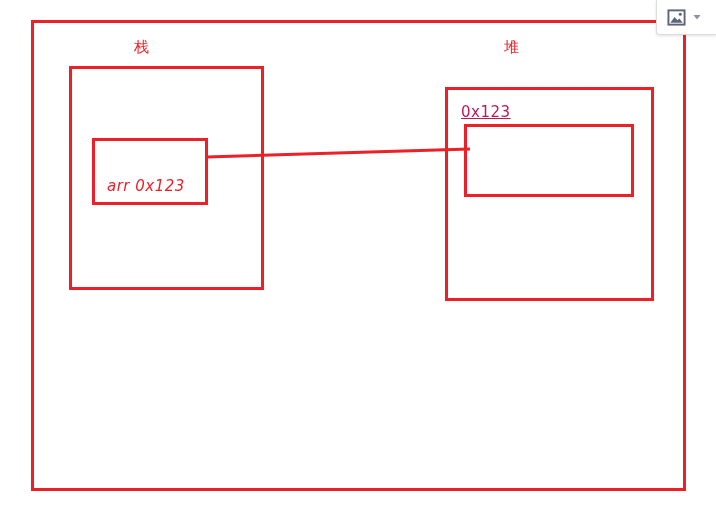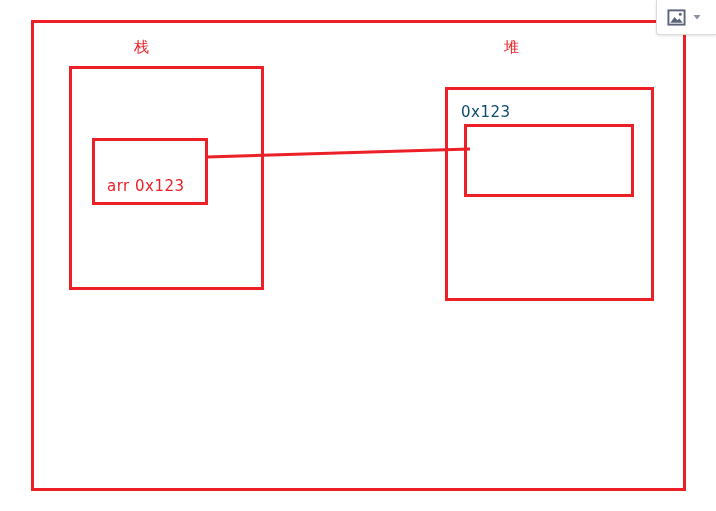--- a/index.html
+++ b/index.html
@@ -154,25 +154,25 @@
   <div class="rbox" id="outer-frame" style="border-color: rgb(237, 31, 39);"></div>
 
   <div class="rlabel" id="stack-label" style="color: rgb(237, 31, 39);">栈</div>
 
   <div class="rlabel" id="heap-label" style="color: rgb(237, 31, 39);">堆</div>
 
   <div class="rbox" id="stack-box" style="border-color: rgb(237, 31, 39);"></div>
 
   <div class="rbox" id="arr-box" style="border-color: rgb(237, 31, 39);"></div>
 
-  <div class="rlabel" id="arr-text" style="color: rgb(237, 31, 39);">arr  0x123</div>
+  <div class="rlabel" id="arr-text" style="color: rgb(237, 31, 39); font-style: italic;">arr  0x123</div>
 
   <div class="rbox" id="heap-box" style="border-color: rgb(237, 31, 39);"></div>
 
-  <div class="rlabel" id="heap-addr-text" style="color: #0c4a6e;">0x123</div>
+  <div class="rlabel" id="heap-addr-text" style="color: #be185d; text-decoration: underline;">0x123</div>
 
   <div class="rbox" id="heap-inner-box" style="border-color: rgb(237, 31, 39);"></div>
 
   <svg id="pointer-line" viewBox="0 0 280 32">
     <line id="pointer-seg" x1="7" y1="19" x2="270" y2="11" stroke="#ed1f27" stroke-width="3" stroke-linecap="butt"></line>
   </svg>
 
   <div id="image-widget">
 
     <svg id="broken-image-icon" viewBox="0 0 20 20">

